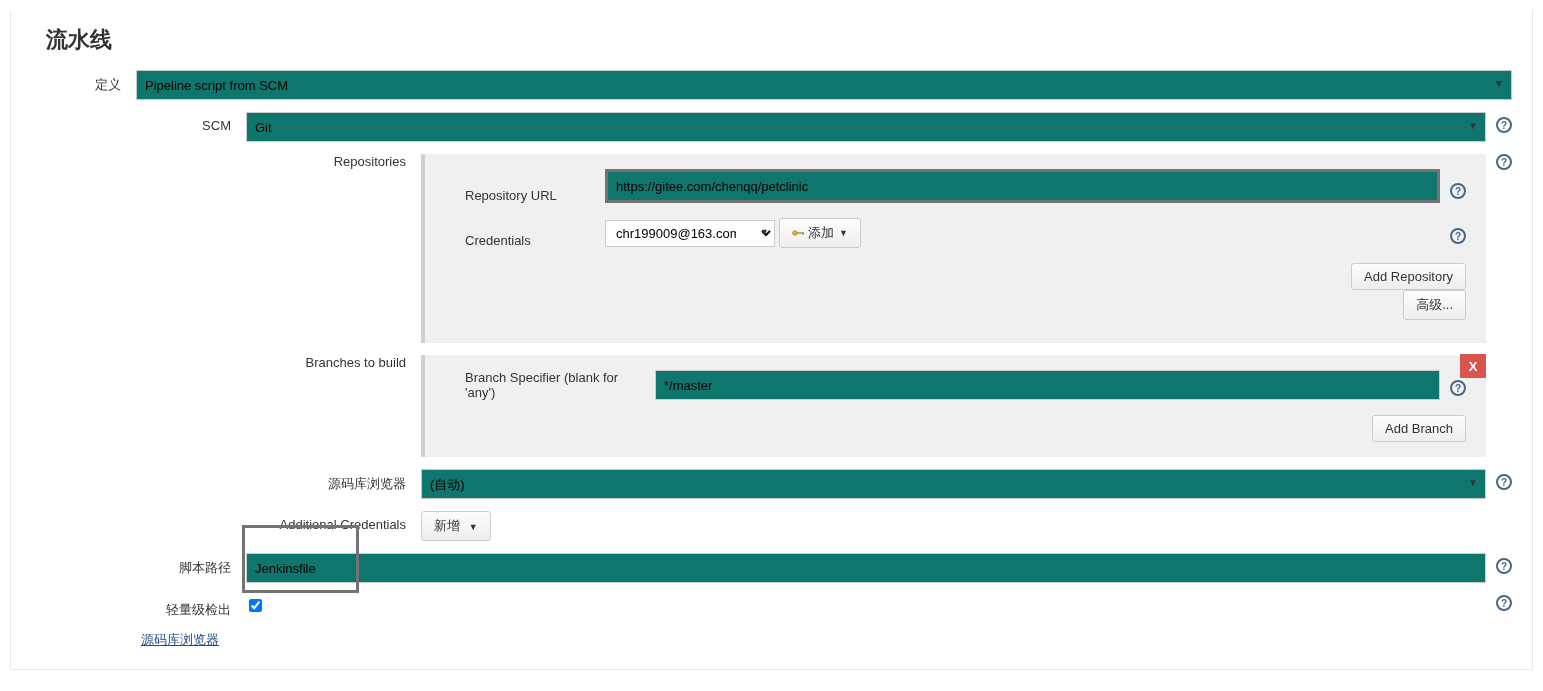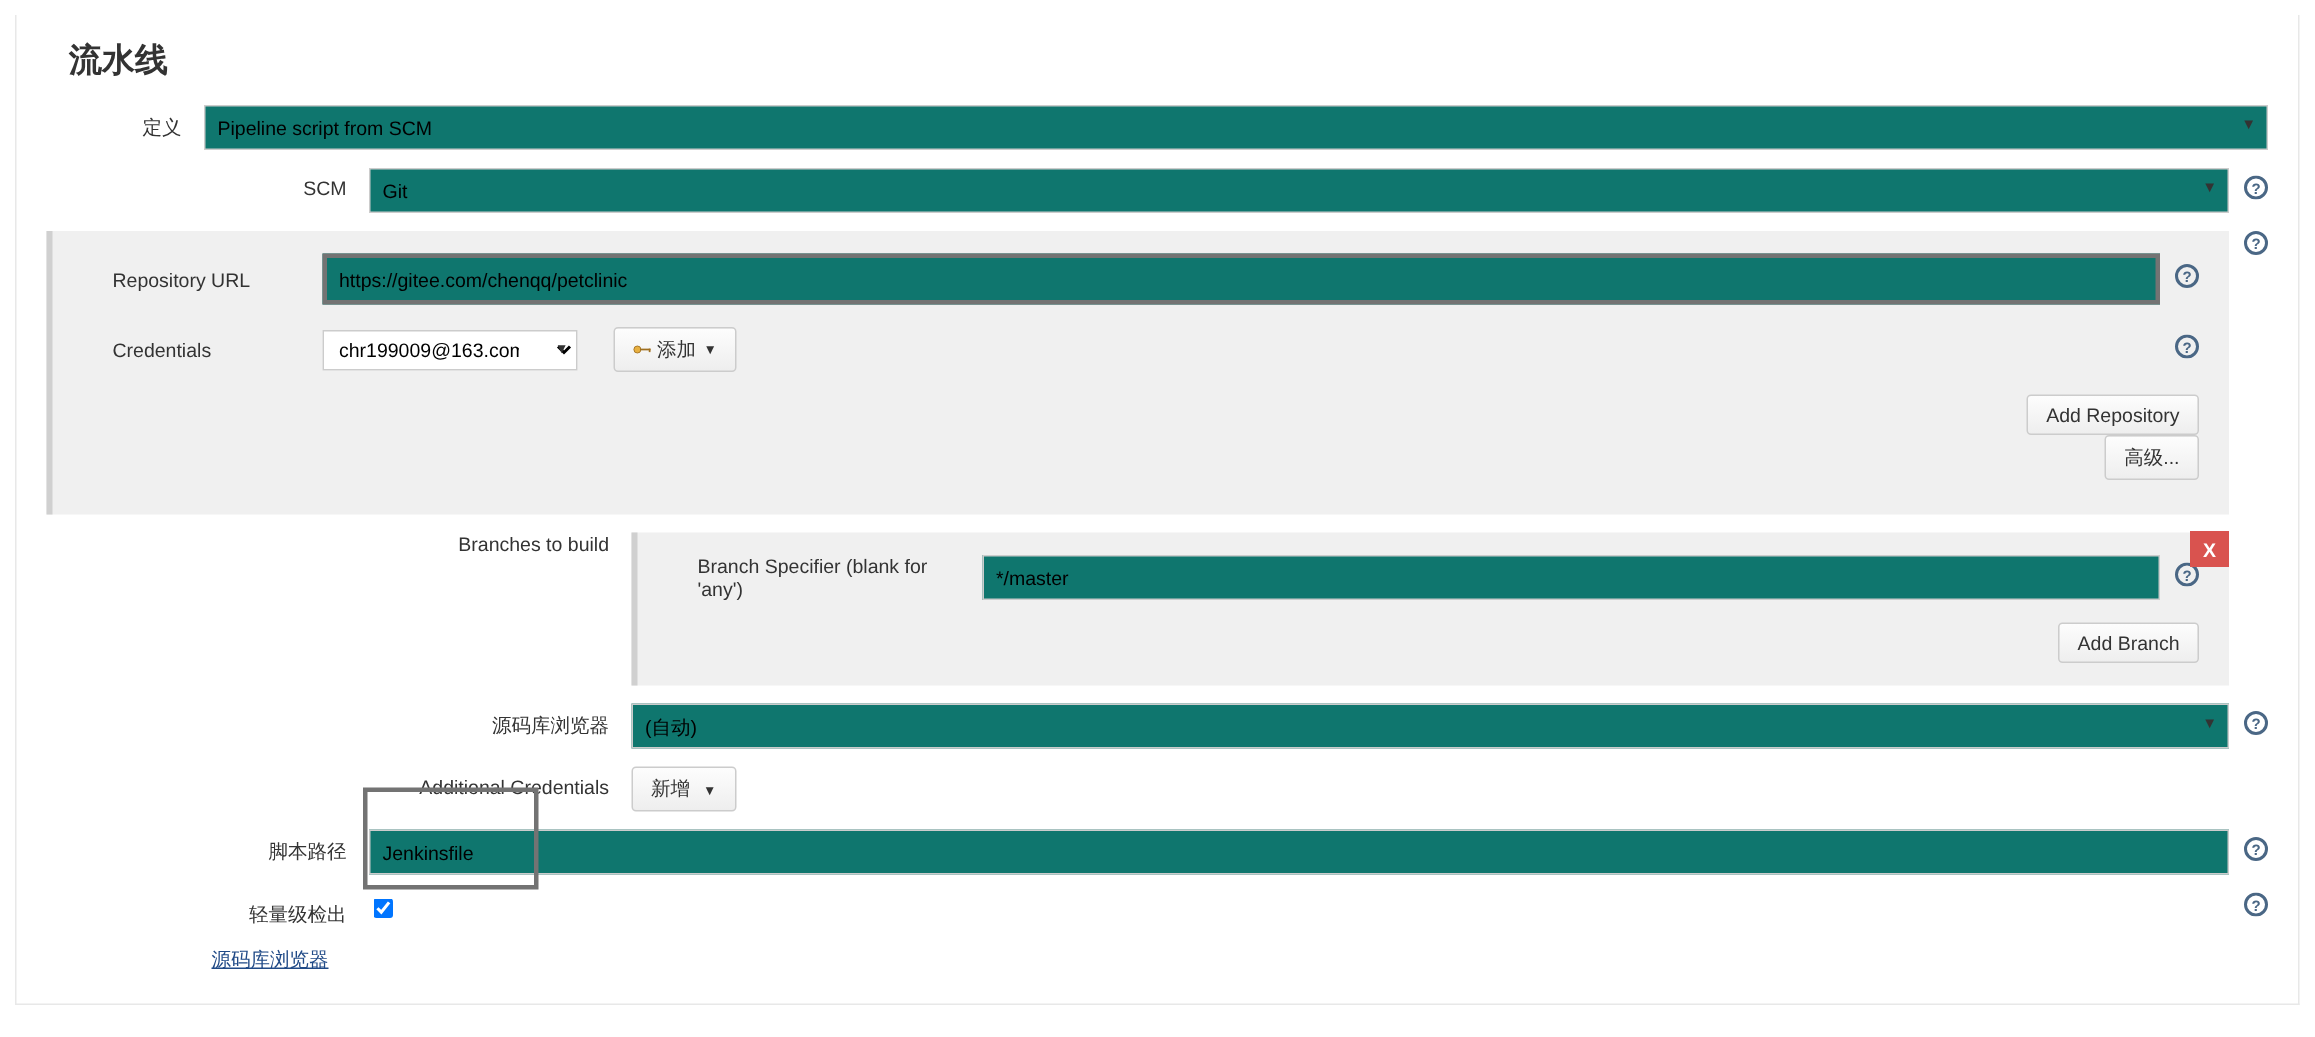--- a/index.html
+++ b/index.html
@@ -9,21 +9,21 @@
     .form-row { display: flex; align-items: flex-start; margin-bottom: 12px; }
     .label-col { text-align: right; padding-right: 15px; padding-top: 6px; font-size: 13px; }
     .content-col { flex: 1; display: flex; align-items: center; }
     .select-box, .text-input { border: 1px solid #ccc; background: #0f766e; padding: 5px 8px; font-size: 13px; width: 100%; height: 30px; }
     .select-box { appearance: none; background-image: none; position: relative; }
     .select-wrapper { position: relative; flex: 1; }
     .select-wrapper::after { content: "▼"; position: absolute; right: 8px; top: 8px; font-size: 10px; pointer-events: none; color: #333; }
     .help-icon { color: #3366cc; margin-left: 10px; font-size: 16px; cursor: pointer; }
     .help-icon svg { width: 16px; height: 16px; fill: #4a6785; }
     .nested-block { background: #f0f0f0; border-left: 4px solid #d0d0d0; padding: 15px 20px; flex: 1; position: relative; }
-    .inner-row { display: flex; align-items: center; margin-bottom: 15px; }
+    .inner-row { display: flex; align-items: flex-end; margin-bottom: 15px; }
     .inner-label { width: 160px; text-align: left; padding-right: 10px; padding-left: 20px; }
     .inner-input { flex: 1; }
     .btn { background: linear-gradient(#fdfdfd, #eeeeee); border: 1px solid #ccc; border-radius: 3px; padding: 5px 12px; font-size: 13px; cursor: pointer; color: #333; }
     .btn-row-right { display: flex; justify-content: flex-end; gap: 8px; margin-bottom: 8px; }
     .red-highlight { border: 3px solid #737373; }
     .del-btn { position: absolute; top: -1px; right: 0; background: #d9534f; color: #fff; border: none; width: 26px; height: 24px; font-weight: bold; cursor: pointer; font-size: 13px; }
     .key-icon { display: inline-block; width: 14px; height: 10px; vertical-align: middle; margin-right: 2px; }
     .link-text { color: #204a87; text-decoration: underline; cursor: pointer; }
     .checkbox { margin-left: 3px; }
     .small-select { border: 1px solid #ccc; padding: 4px 6px; font-size: 13px; background: #fff; }
@@ -70,37 +70,38 @@
       <span class="help-icon">
         <svg viewBox="0 0 16 16">
             <circle cx="8" cy="8" r="7" fill="none" stroke="#4a6785" stroke-width="2"></circle>
             <text x="8" y="12" text-anchor="middle" font-size="10" fill="#4a6785" font-weight="bold">?</text>
           </svg>
       </span>
     </div>
   </div>
 
   <div class="form-row row-repositories">
+    <div class="label-col" style="padding-top:0;">Repositories</div>
     <div class="content-col" style="align-items:flex-start;">
       <div class="nested-block">
         <div class="inner-row">
           <div class="inner-label">Repository URL</div>
           <div class="inner-input">
             <input type="text" class="text-input red-highlight" style="border-width: 3px; height: 34px;" value="https://gitee.com/chenqq/petclinic">
           </div>
           <span class="help-icon">
             <svg viewBox="0 0 16 16">
                 <circle cx="8" cy="8" r="7" fill="none" stroke="#4a6785" stroke-width="2"></circle>
                 <text x="8" y="12" text-anchor="middle" font-size="10" fill="#4a6785" font-weight="bold">?</text>
               </svg>
           </span>
         </div>
         <div class="inner-row">
           <div class="inner-label">Credentials</div>
-          <div class="inner-input" style="display:flex; gap:24px; align-items:center;">
+          <div class="inner-input" style="display:flex; gap:4px; align-items:center;">
             <div class="small-select-wrap">
               <select class="small-select" style="width:170px; padding-right:22px;">
                 <option>chr199009@163.com</option>
               </select>
             </div>
             <button class="btn add-btn-inner">
               <svg class="key-icon" viewBox="0 0 24 12">
                   <circle cx="5" cy="6" r="4" fill="#e8b040" stroke="#a07020"></circle>
                   <rect x="8" y="5" width="12" height="2" fill="#a07020"></rect>
                   <rect x="18" y="5" width="2" height="4" fill="#a07020"></rect>

